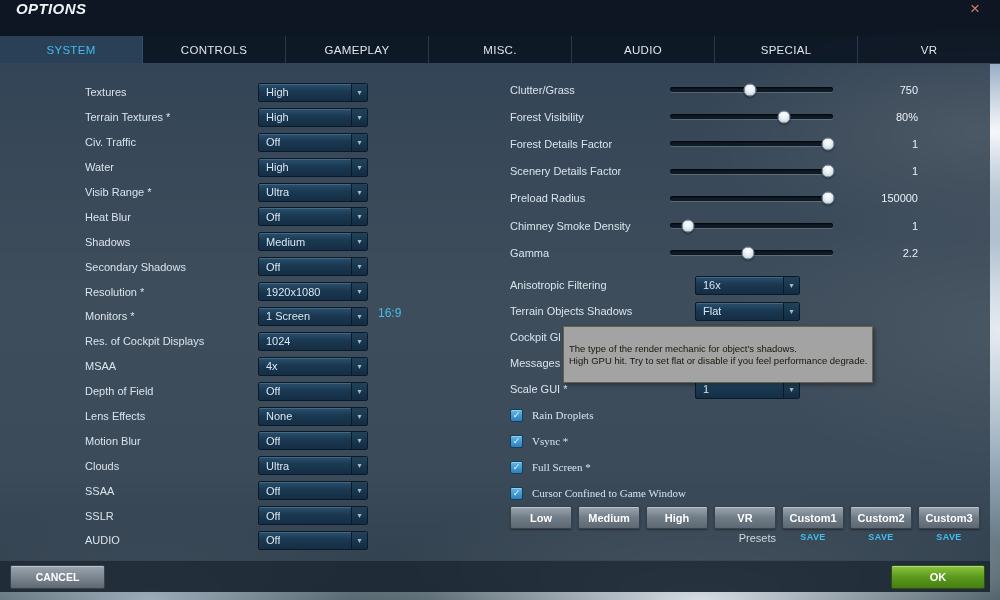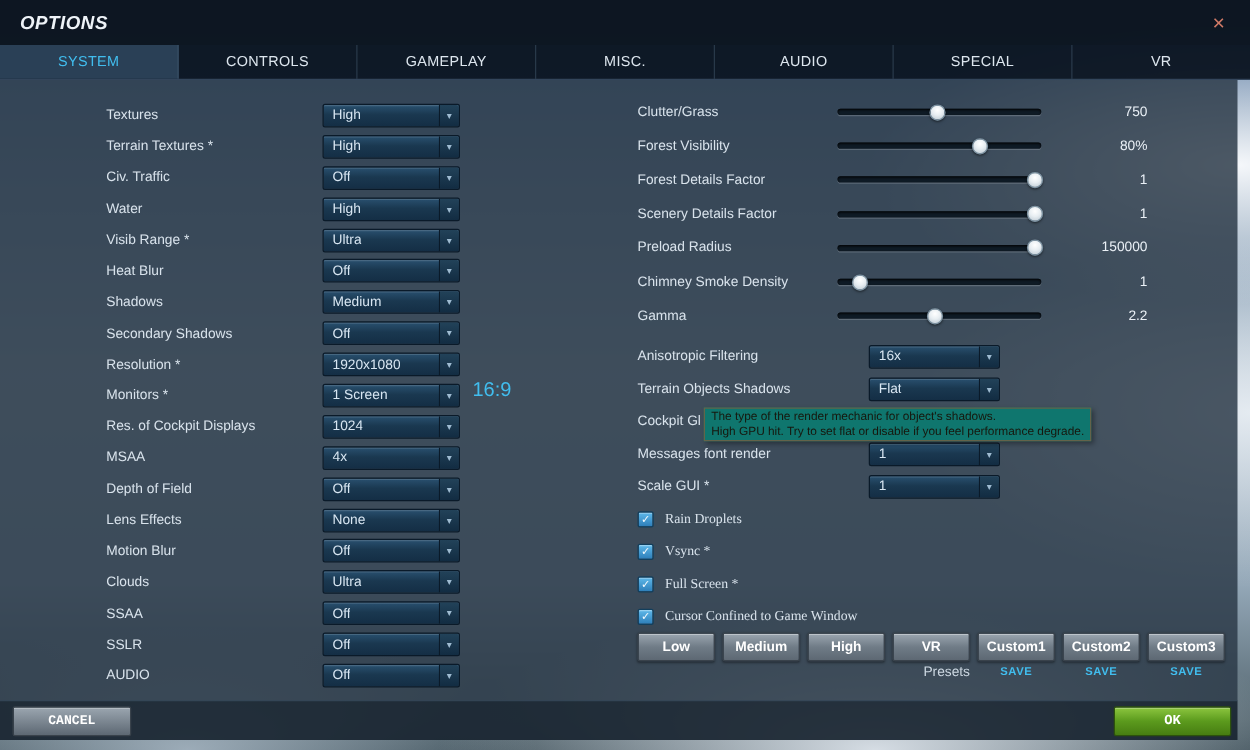--- a/index.html
+++ b/index.html
@@ -10,36 +10,36 @@
     background:
       radial-gradient(ellipse 420px 160px at 99% 22%, rgba(252,253,255,0.95), rgba(252,253,255,0) 70%),
       radial-gradient(ellipse 380px 200px at 100% 55%, rgba(236,241,246,0.9), rgba(236,241,246,0) 70%),
       radial-gradient(ellipse 500px 160px at 70% 100%, rgba(230,236,243,0.9), rgba(230,236,243,0) 70%),
       radial-gradient(ellipse 400px 140px at 15% 100%, rgba(180,195,208,0.8), rgba(180,195,208,0) 70%),
       linear-gradient(180deg, #496d9c 0%, #7590ab 22%, #a3b5c4 50%, #93a7b7 78%, #54666f 96%, #3d4f58 100%);
   }
 
   .dialog { position:absolute; left:0; top:0; width:1000px; height:592px; }
 
-  .titlebar { height:36px; background:rgba(10,19,29,0.96); display:flex; align-items:center; padding:0 16px; }
+  .titlebar { height:36px; background:rgba(10,19,29,0.96); display:flex; padding:0 16px; }
   .title { color:#eef3f8; font-size:15px; font-weight:bold; font-style:italic; letter-spacing:0.4px; }
   .close { margin-left:auto; margin-right:4px; color:#cf7a67; font-size:17px; line-height:1; cursor:pointer; }
 
   .tabs { height:28px; display:flex; background:rgba(11,21,33,0.96); border-bottom:1px solid rgba(95,125,155,0.45); }
   .tab { flex:1 1 0; display:flex; align-items:center; justify-content:center; color:#dde6ee; font-size:11.5px; letter-spacing:0.3px; border-right:1px solid rgba(80,104,128,0.4); cursor:pointer; }
   .tab:last-child { border-right:none; }
   .tab.active { background:rgba(44,66,88,0.96); color:#41bdee; }
 
   .content { position:relative; width:990px; height:496px; background:rgba(43,57,71,0.84); overflow:hidden; }
 
   .leftcol { position:absolute; left:85px; top:16px; width:330px; }
   .optrow { position:relative; height:24.9px; display:flex; align-items:center; }
   .optlabel { font-size:11px; color:#d9e3ec; white-space:nowrap; }
   .optrow .dd { position:absolute; left:173px; width:110px; }
-  .note { position:absolute; left:293px; color:#41bdee; font-size:16px;margin-top:43px; }
+  .note { position:absolute; left:293px; color:#41bdee; font-size:12px;margin-top:43px; }
 
   .dd { position:relative; height:19px; background:linear-gradient(180deg,#29506f 0%, #1a3850 45%, #142e45 100%);
         border:1px solid #0a1a29; border-radius:2px; color:#d8e6f2; font-size:11px; display:flex; align-items:center;
         padding:0 20px 0 7px; box-shadow:inset 0 1px 0 rgba(255,255,255,0.14); cursor:pointer; }
   .ddval { white-space:nowrap; overflow:hidden; }
   .arrow { position:absolute; right:0; top:0; height:100%; width:16px; display:flex; align-items:center; justify-content:center;
            background:linear-gradient(180deg,#224259 0%, #122c42 100%); border-left:1px solid #0a1a29; color:#9fbcd2;
            font-size:8px; border-radius:0 2px 2px 0; }
 
   .rightcol { position:absolute; left:510px; top:0; width:472px; }
@@ -67,27 +67,27 @@
   .pbtn { width:62px; height:23px; background:linear-gradient(180deg,#9ba6b0 0%, #707c87 50%, #5d6873 100%);
           border:1px solid #39424b; border-radius:2px; color:#fff; font-weight:bold; font-size:11px; font-family:inherit;
           box-shadow:inset 0 1px 0 rgba(255,255,255,0.35), 0 1px 2px rgba(0,0,0,0.4); cursor:pointer; }
 
   .presetunder { position:relative; height:14px; margin-top:3px; }
   .plabel { position:absolute; left:0; width:266px; text-align:right; font-size:11px; color:#cdd8e2; }
   .save { position:absolute; width:62px; text-align:center; font-size:9px; font-weight:bold; color:#41bdee;
           letter-spacing:0.4px; cursor:pointer; }
   .s1{left:272px;} .s2{left:340px;} .s3{left:408px;}
 
-  .tooltip { position:absolute; left:563px; top:262px; background:#0f766e; border:1px solid #63634a; padding:1px 5px;
+  .tooltip { position:absolute; left:563px; top:262px; background:#a3a3a3; border:1px solid #63634a; padding:16px 5px;
              font-size:9.5px; line-height:11.5px; color:#17170d; white-space:nowrap;
              box-shadow:2px 2px 4px rgba(0,0,0,0.35); z-index:5; }
 
   .footer { position:relative; width:990px; height:32px; background:rgba(26,38,50,0.93);
             border-top:1px solid rgba(90,115,140,0.35); }
-  .btn { position:absolute; top:4px; height:24px; border-radius:2px; font-family:Liberation Mono, monospace; font-weight:bold; color:#fff; cursor:pointer; }
+  .btn { position:absolute; top:4px; height:24px; border-radius:2px; font-family:Liberation Sans, sans-serif; font-weight:bold; color:#fff; cursor:pointer; }
   .cancel { left:10px; width:95px; font-size:10.5px; background:linear-gradient(180deg,#9ba6b0,#5d6873);
             border:1px solid #39424b; box-shadow:inset 0 1px 0 rgba(255,255,255,0.35); }
   .ok { right:5px; width:94px; font-size:11px; background:linear-gradient(180deg,#8cc63f 0%, #5b9a1d 50%, #477d12 100%);
         border:1px solid #2d520c; box-shadow:inset 0 1px 0 rgba(255,255,255,0.35); }
 </style>
 </head>
 <body>
 
 <div class="sky"></div>
 

